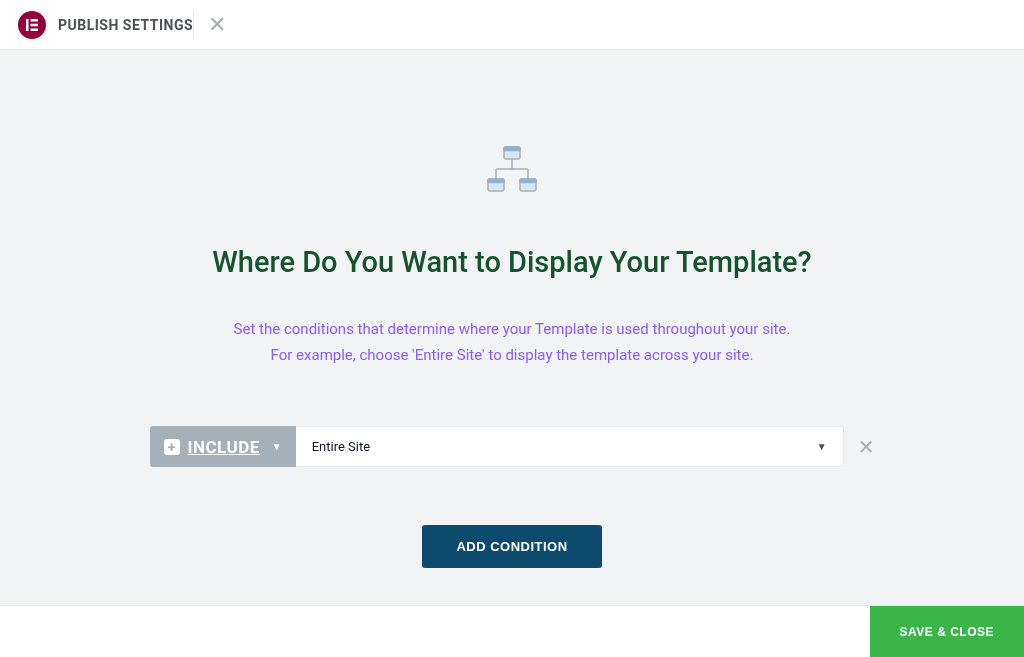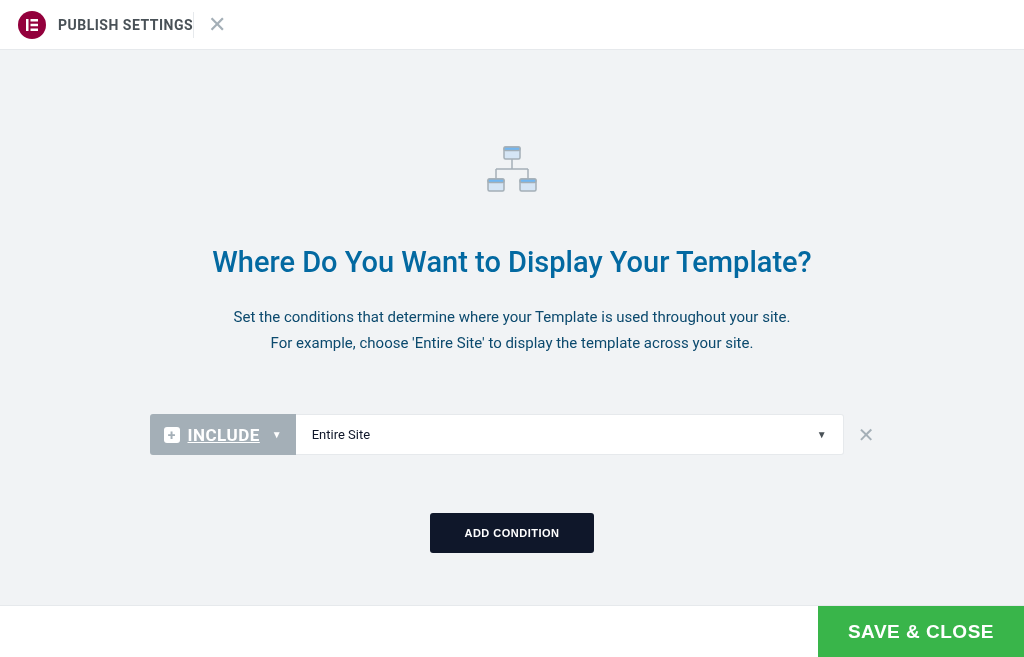--- a/index.html
+++ b/index.html
@@ -68,27 +68,27 @@
       display: flex;
       flex-direction: column;
       align-items: center;
       padding-top: 95px;
     }
     .hero-icon {
       margin-bottom: 48px;
     }
     .main-heading {
       font-size: 29px;
-      color: #0369a1;
+      color: #14532d;
       font-weight: 500;
-      margin-bottom: 26px;
+      margin-bottom: 38px;
       text-align: center;
     }
     .description {
-      color: #0c4a6e;
+      color: #8b5cf6;
       font-size: 15px;
       line-height: 1.7;
       text-align: center;
       max-width: 680px;
       margin-bottom: 58px;
     }
     .condition-row {
       display: flex;
       align-items: stretch;
       gap: 14px;
@@ -156,25 +156,25 @@
     }
     .remove-condition {
       color: #a4afb7;
       font-size: 20px;
       display: flex;
       align-items: center;
       cursor: pointer;
       line-height: 1;
     }
     .add-condition-btn {
-      background: #0f172a;
+      background: #0c4a6e;
       color: #ffffff;
       border: none;
       padding: 14px 34px;
-      font-size: 11px;
+      font-size: 13px;
       font-weight: 600;
       letter-spacing: 0.5px;
       border-radius: 3px;
       cursor: pointer;
     }
     .footer {
       position: absolute;
       bottom: 0;
       left: 0;
       right: 0;
@@ -185,21 +185,21 @@
       justify-content: flex-end;
       align-items: center;
       padding: 0;
     }
     .save-close-btn {
       background: #39b54a;
       color: #ffffff;
       border: none;
       height: 52px;
       padding: 0 30px;
-      font-size: 19px;
+      font-size: 12px;
       font-weight: 600;
       letter-spacing: 0.5px;
       cursor: pointer;
     }
   </style>
 </head>
 <body>
 
 <div class="header">
   <div class="header-left">

